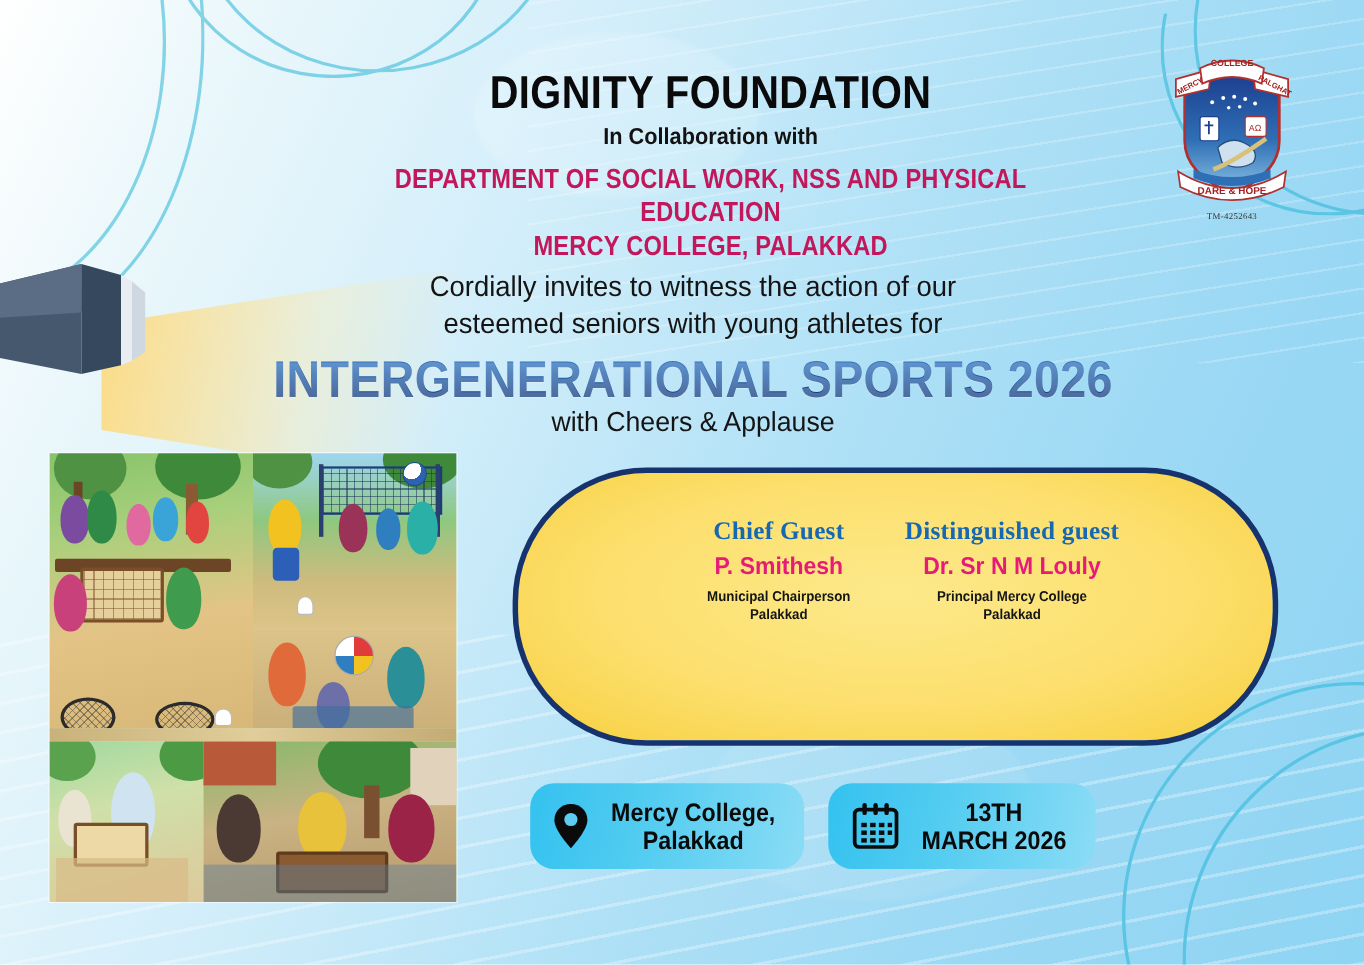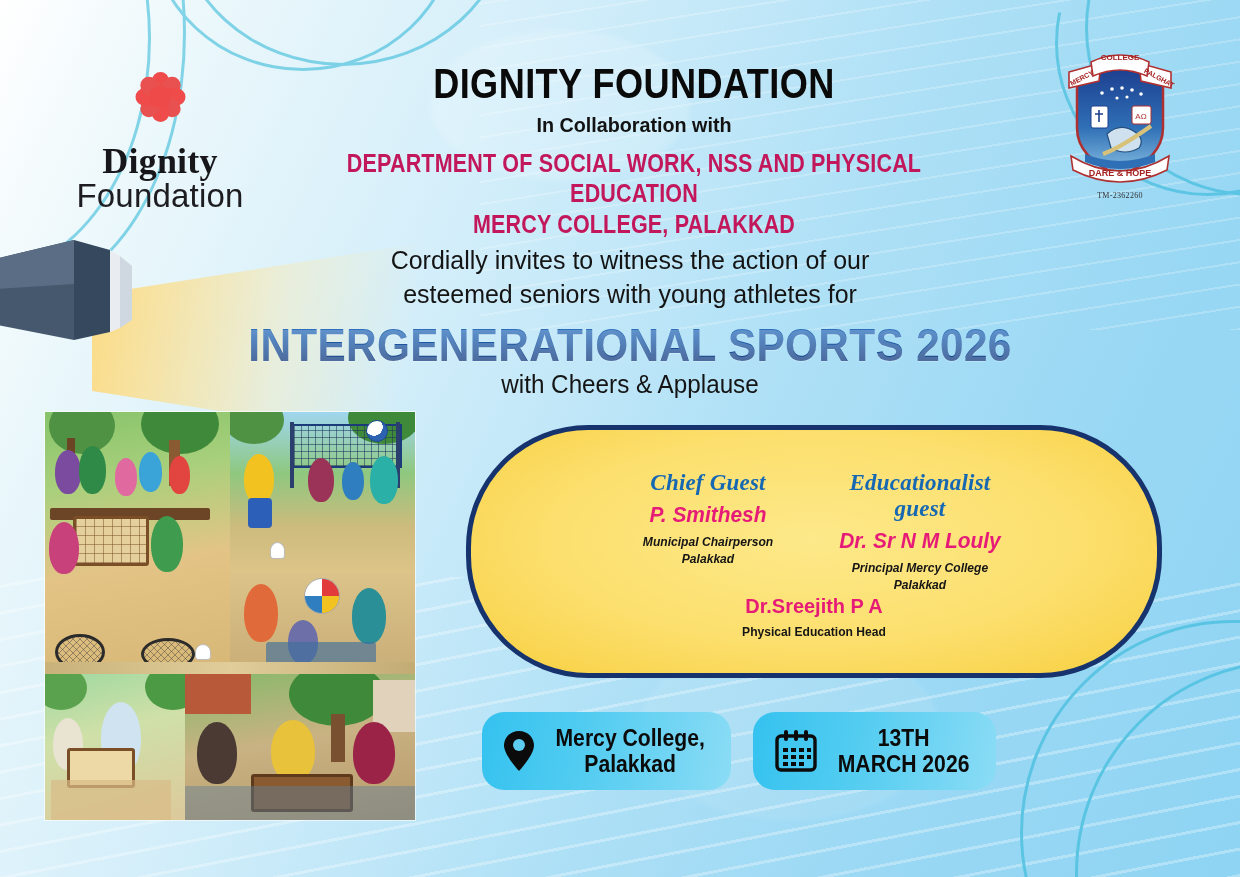--- a/index.html
+++ b/index.html
@@ -36,21 +36,21 @@
   .petal{position:absolute;left:50%;top:50%;width:17px;height:34px;margin:-34px 0 0 -8.5px;
          background:#ef4b4b;border-radius:9px 9px 9px 9px;transform-origin:50% 100%;}
   .petal.l{background:#e8514f;}
   .core{position:absolute;left:50%;top:50%;width:22px;height:22px;margin:-11px 0 0 -11px;background:#ee4a4a;border-radius:50%;}
   .logo-word1{font-family:"Liberation Serif",serif;font-weight:bold;font-size:36px;color:#17161a;line-height:1;letter-spacing:.2px;}
   .logo-word2{font-family:"Liberation Sans",sans-serif;font-weight:400;font-size:33px;color:#1d1c20;line-height:1.05;letter-spacing:.2px;}
 
   .crest{position:absolute;right:55px;top:36px;width:130px;height:175px;text-align:center;}
   .crest-tm{font-size:8px;color:#333;letter-spacing:.3px;margin-top:1px;font-family:"Liberation Serif",serif;}
 
-  .head{position:absolute;left:254px;top:62px;width:760px;text-align:center;}
+  .head{position:absolute;left:266px;top:62px;width:760px;text-align:center;}
   .h-main{font-size:42px;font-weight:bold;color:#0a0a0a;letter-spacing:.5px;
           transform:scaleX(.86);transform-origin:50% 50%;line-height:1.06;}
   .h-sub{font-size:21px;font-weight:bold;color:#121212;margin-top:6px;transform:scaleX(.94);}
   .h-dept{font-size:25px;font-weight:bold;color:#c2185b;margin-top:11px;line-height:1.22;
           transform:scaleX(.86);transform-origin:50% 50%;letter-spacing:.2px;}
   .h-dept .l2{display:block;}
 
   .invite{position:absolute;left:250px;top:243px;width:760px;text-align:center;
           font-size:26px;color:#141414;line-height:1.32;transform:scaleX(.96);}
   .title{position:absolute;left:200px;top:317px;width:860px;text-align:center;
@@ -84,21 +84,21 @@
   .racket{position:absolute;border:3px solid #2b2b2b;border-radius:50%;background:
           repeating-linear-gradient(45deg,rgba(60,60,60,.45) 0 1px,transparent 1px 5px),
           repeating-linear-gradient(-45deg,rgba(60,60,60,.45) 0 1px,transparent 1px 5px);}
   .shuttle{position:absolute;background:#fff;border:1px solid #bbb;border-radius:50% 50% 20% 20%;}
 
   
   .panel{position:absolute;left:466px;top:425px;width:686px;height:243px;
          background:radial-gradient(ellipse at 50% 45%,#fde98a 0%,#fcdf6d 55%,#f7cf3f 100%);
          border:5px solid #17336e;border-radius:122px;}
   .grow{position:absolute;left:0;width:100%;display:flex;justify-content:center;}
-  .grow.r1{top:40px;font-style:italic;}
+  .grow.r1{top:40px;}
   .grow.r2{top:158px;}
   .gcol{text-align:center;padding:0 8px;}
   .r1 .gcol{width:196px;}
   .r2 .gcol{width:212px;}
   .g-role{font-family:"Liberation Serif",serif;font-weight:bold;font-size:23px;color:#1668b3;letter-spacing:.2px;}
   .g-name{font-size:22px;font-weight:bold;color:#e61b78;margin-top:6px;transform:scaleX(.95);}
   .g-sub{font-size:13px;font-weight:bold;color:#151515;margin-top:5px;line-height:1.32;transform:scaleX(.93);}
   .r2 .g-name{font-size:21px;}
 
   
@@ -131,35 +131,20 @@
 
   <div class="beam"></div>
   <svg class="torch" viewBox="0 0 200 120">
     <polygon points="0,30 92,8 92,108 0,90" fill="#46586e"></polygon>
     <polygon points="0,30 92,8 92,52 0,58" fill="#5a6d84"></polygon>
     <polygon points="92,8 128,18 128,100 92,108" fill="#36485e"></polygon>
     <polygon points="128,18 138,24 138,96 128,100" fill="#e9edf2"></polygon>
     <polygon points="138,24 150,34 150,88 138,96" fill="#cfd7e0"></polygon>
   </svg>
 
-  <div class="logo">
-    <div class="flower">
-      <div class="petal" style="transform:rotate(0deg) translateY(9px);"></div>
-      <div class="petal l" style="transform:rotate(45deg) translateY(9px);"></div>
-      <div class="petal" style="transform:rotate(90deg) translateY(9px);"></div>
-      <div class="petal l" style="transform:rotate(135deg) translateY(9px);"></div>
-      <div class="petal" style="transform:rotate(180deg) translateY(9px);"></div>
-      <div class="petal l" style="transform:rotate(225deg) translateY(9px);"></div>
-      <div class="petal" style="transform:rotate(270deg) translateY(9px);"></div>
-      <div class="petal l" style="transform:rotate(315deg) translateY(9px);"></div>
-      <div class="core"></div>
-    </div>
-    <div class="logo-word1">Dignity</div>
-    <div class="logo-word2">Foundation</div>
-  </div>
 
   <div class="crest">
     <svg width="130" height="150" viewBox="0 0 130 150">
       <defs>
         <linearGradient id="shieldg" x1="0" y1="0" x2="0" y2="1">
           <stop offset="0%" stop-color="#1c3f8f"></stop>
           <stop offset="55%" stop-color="#2f6fb5"></stop>
           <stop offset="100%" stop-color="#8cc4e6"></stop>
         </linearGradient>
       </defs>
@@ -182,21 +167,21 @@
       <rect x="36" y="70" width="17" height="22" rx="2" fill="#fff" stroke="#1c3f8f" stroke-width="1"></rect>
       <path d="M44 74 v12 M40 78 h8" stroke="#1c3f8f" stroke-width="1.6"></path>
       <rect x="77" y="70" width="19" height="18" rx="2" fill="#fff" stroke="#b03030" stroke-width="1"></rect>
       <text x="86" y="83" font-size="8" fill="#b03030" text-anchor="middle" font-family="Liberation Sans, sans-serif">AΩ</text>
       <path d="M52 98 Q65 86 80 96 Q90 103 84 112 Q70 120 56 112 Z" fill="#cfe0ee" stroke="#24507f" stroke-width="1.2"></path>
       <path d="M48 118 Q65 112 96 90" stroke="#d8c27a" stroke-width="4" fill="none"></path>
       <path d="M30 118 Q65 132 100 118 L100 126 Q65 140 30 126 Z" fill="#2f6fb5"></path>
       <path d="M16 120 Q65 150 114 120 L112 134 Q65 158 18 134 Z" fill="#ffffff" stroke="#b03030" stroke-width="1.6"></path>
       <text x="65" y="140" font-size="9" font-weight="bold" fill="#a52020" text-anchor="middle" font-family="Liberation Sans, sans-serif">DARE &amp; HOPE</text>
     </svg>
-    <div class="crest-tm">TM-2362260</div>
+    <div class="crest-tm">TM-4252643</div>
   </div>
 
   <div class="head">
     <div class="h-main">DIGNITY FOUNDATION</div>
     <div class="h-sub">In Collaboration with</div>
     <div class="h-dept">
       <span>DEPARTMENT OF SOCIAL WORK, NSS AND PHYSICAL EDUCATION</span>
       <span class="l2">MERCY COLLEGE, PALAKKAD</span>
     </div>
   </div>
@@ -280,35 +265,29 @@
     <div class="grow r1">
       <div class="gcol">
         <div class="g-role">Chief Guest</div>
         <div class="g-name">P. Smithesh</div>
         <div class="g-sub">
           <div>Municipal Chairperson</div>
           <div>Palakkad</div>
         </div>
       </div>
       <div class="gcol">
-        <div class="g-role">Educationalist guest</div>
+        <div class="g-role">Distinguished guest</div>
         <div class="g-name">Dr. Sr N M Louly</div>
         <div class="g-sub">
           <div>Principal Mercy College</div>
           <div>Palakkad</div>
         </div>
       </div>
     </div>
     <div class="grow r2">
-      <div class="gcol">
-        <div class="g-name">Dr.Sreejith P A</div>
-        <div class="g-sub">
-          <div>Physical Education Head</div>
-        </div>
-      </div>
     </div>
   </div>
 
   <div class="pills">
 
     <div class="pill">
       <svg width="34" height="46" viewBox="0 0 34 46">
         <path d="M17 3 C8.2 3 2 9.6 2 17.6 C2 27 17 43 17 43 C17 43 32 27 32 17.6 C32 9.6 25.8 3 17 3 Z" fill="#0b0b0b"></path>
         <circle cx="17" cy="17" r="6" fill="#5ccdf1"></circle>
       </svg>

